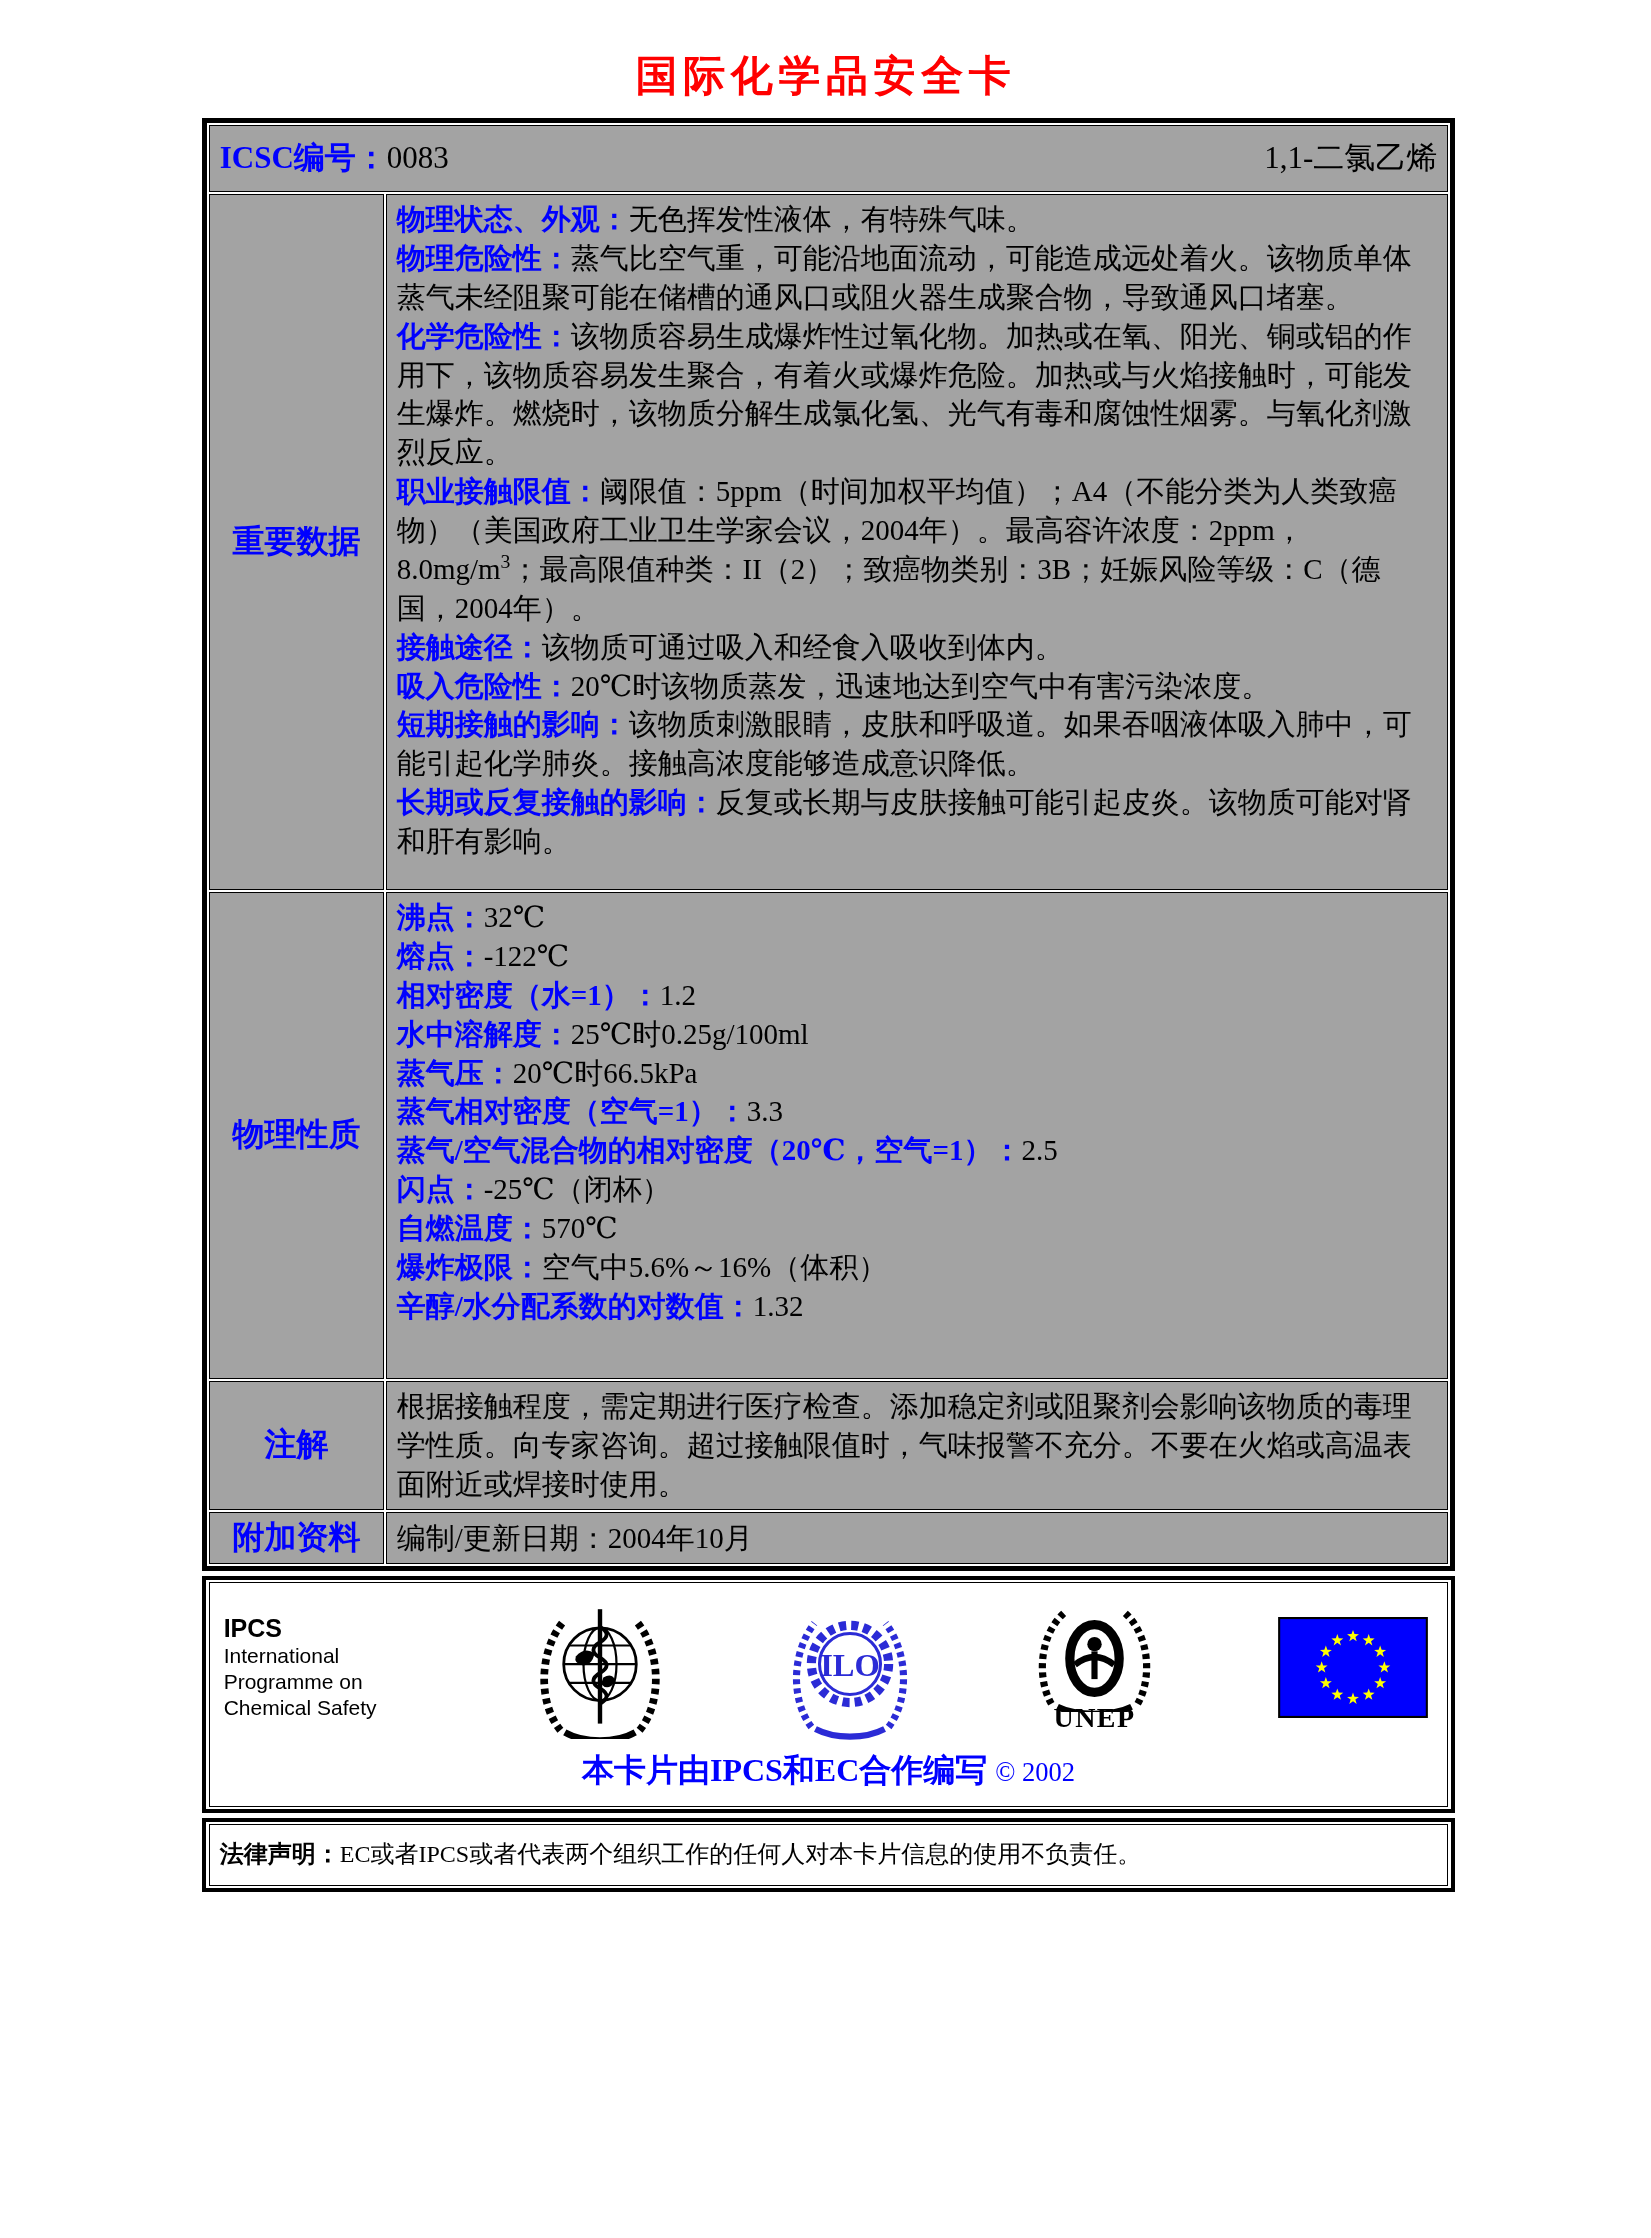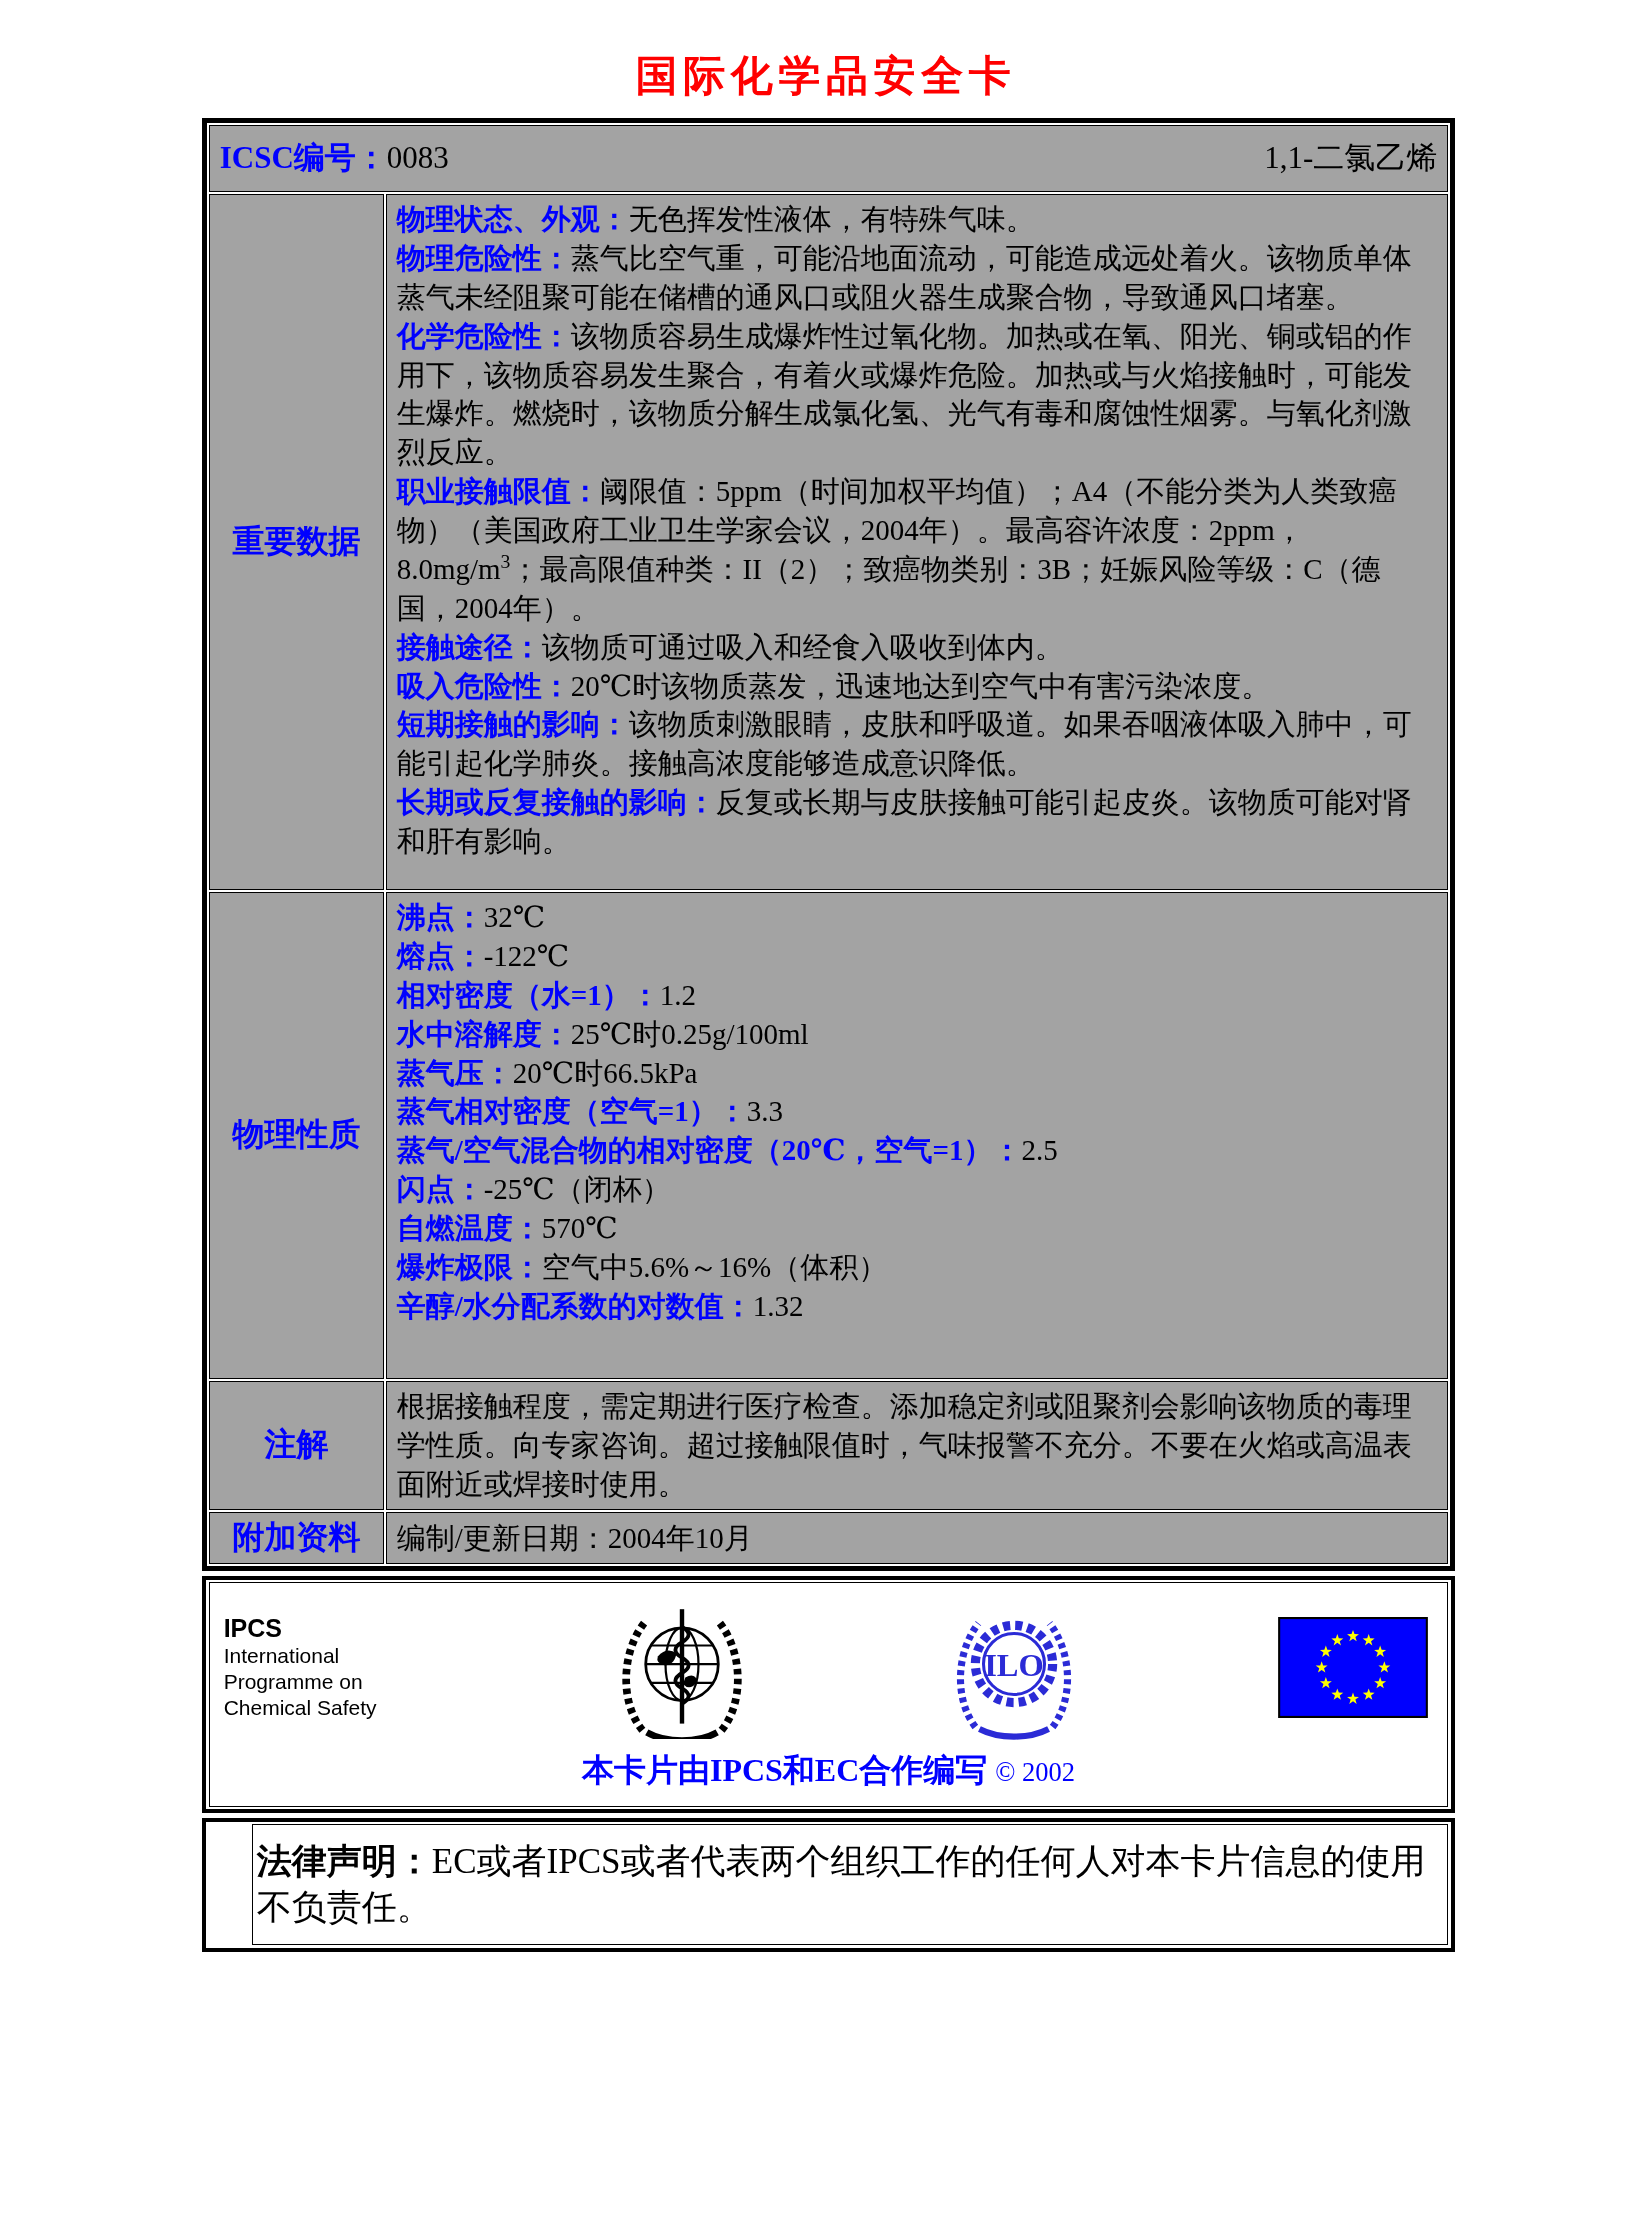--- a/index.html
+++ b/index.html
@@ -106,24 +106,23 @@
   }
   .credit-line{
     text-align:center;
     font-size:32px;
     font-weight:bold;
     color:var(--blue);
     margin:8.4px 0 5.6px 0;
   }
   .credit-copy{font-size:26.5px;font-weight:normal;}
   .legal-inner{
-    padding:14px 4px;
-    font-size:35px;
+    padding:14px 10px;
+    font-size:24px;
     line-height:1.3;
-    margin-left:43px;
   }
 </style>
 </head>
 <body>
 
 <div class="page-title">国际化学品安全卡</div>
 
 <table class="card">
   <colgroup>
       <col class="c-label">
@@ -211,20 +210,32 @@
         <svg width="122" height="146" viewBox="0 0 120 140">
           <path d="M22,128 C2,102 2,56 25,26" stroke="var(--ilo)" stroke-width="7" fill="none" stroke-dasharray="5 4"></path>
           <path d="M98,128 C118,102 118,56 95,26" stroke="var(--ilo)" stroke-width="7" fill="none" stroke-dasharray="5 4"></path>
           <path d="M26,130 C45,140 75,140 94,130" stroke="var(--ilo)" stroke-width="6" fill="none"></path>
           <circle cx="60" cy="66" r="38" stroke="var(--ilo)" stroke-width="9" fill="none" stroke-dasharray="7 5"></circle>
           <circle cx="60" cy="66" r="30" stroke="var(--ilo)" stroke-width="3" fill="none"></circle>
           <text x="60" y="78" text-anchor="middle" font-size="32" font-weight="bold" fill="var(--ilo)" font-family="Liberation Serif, serif">ILO</text>
         </svg>
       </div>
 
+      <div class="logo-wrap">
+        <svg width="125" height="111" viewBox="0 0 120 108">
+          <path d="M18,100 C4,76 6,34 30,12" stroke="#000" stroke-width="7" fill="none" stroke-dasharray="5 4"></path>
+          <path d="M102,100 C116,76 114,34 90,12" stroke="#000" stroke-width="7" fill="none" stroke-dasharray="5 4"></path>
+          <path d="M24,103 C42,112 78,112 96,103" stroke="#000" stroke-width="6" fill="none"></path>
+          <ellipse cx="60" cy="56" rx="24" ry="33" stroke="#000" stroke-width="9" fill="none"></ellipse>
+          <circle cx="60" cy="42" r="7" fill="#000"></circle>
+          <path d="M60,49 L60,76" stroke="#000" stroke-width="6"></path>
+          <path d="M41,62 Q60,47 79,62" stroke="#000" stroke-width="6" fill="none"></path>
+        </svg>
+        <div class="unep-caption">UNEP</div>
+      </div>
 
       <div class="logo-wrap">
         <svg width="150" height="101" viewBox="0 0 215 145">
           <rect x="1.5" y="1.5" width="212" height="142" fill="var(--eublue)" stroke="#000" stroke-width="3"></rect>
           <g id="eu-stars">
               <polygon points="0,-9 2.12,-2.92 8.56,-2.78 3.42,1.12 5.29,7.28 0,3.6 -5.29,7.28 -3.42,1.12 -8.56,-2.78 -2.12,-2.92" fill="var(--star)" transform="translate(107.50 27.50)"></polygon>
               <polygon points="0,-9 2.12,-2.92 8.56,-2.78 3.42,1.12 5.29,7.28 0,3.6 -5.29,7.28 -3.42,1.12 -8.56,-2.78 -2.12,-2.92" fill="var(--star)" transform="translate(130.00 33.53)"></polygon>
               <polygon points="0,-9 2.12,-2.92 8.56,-2.78 3.42,1.12 5.29,7.28 0,3.6 -5.29,7.28 -3.42,1.12 -8.56,-2.78 -2.12,-2.92" fill="var(--star)" transform="translate(146.47 50.00)"></polygon>
               <polygon points="0,-9 2.12,-2.92 8.56,-2.78 3.42,1.12 5.29,7.28 0,3.6 -5.29,7.28 -3.42,1.12 -8.56,-2.78 -2.12,-2.92" fill="var(--star)" transform="translate(152.50 72.50)"></polygon>
               <polygon points="0,-9 2.12,-2.92 8.56,-2.78 3.42,1.12 5.29,7.28 0,3.6 -5.29,7.28 -3.42,1.12 -8.56,-2.78 -2.12,-2.92" fill="var(--star)" transform="translate(146.47 95.00)"></polygon>

